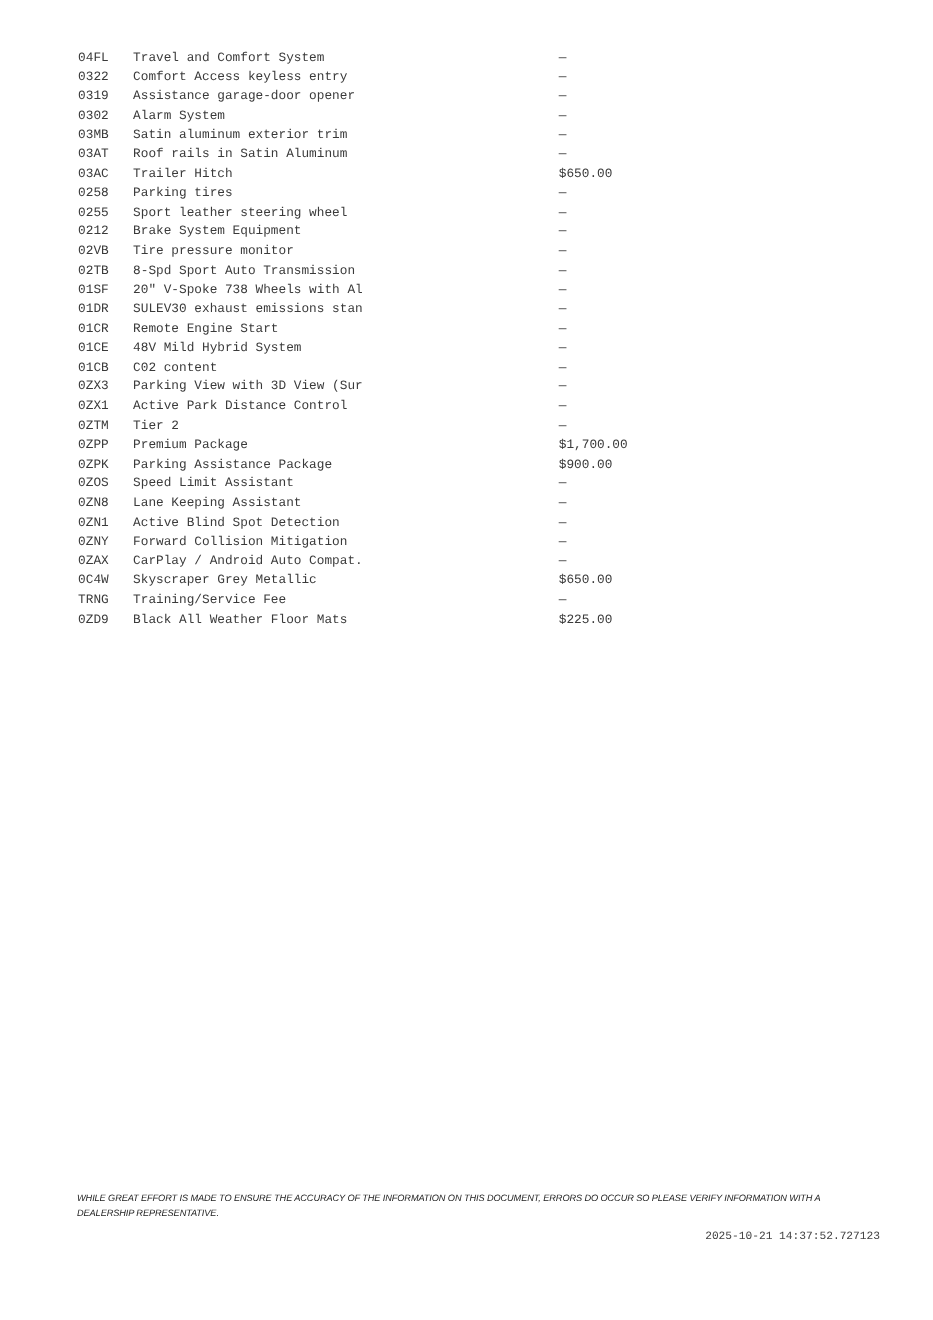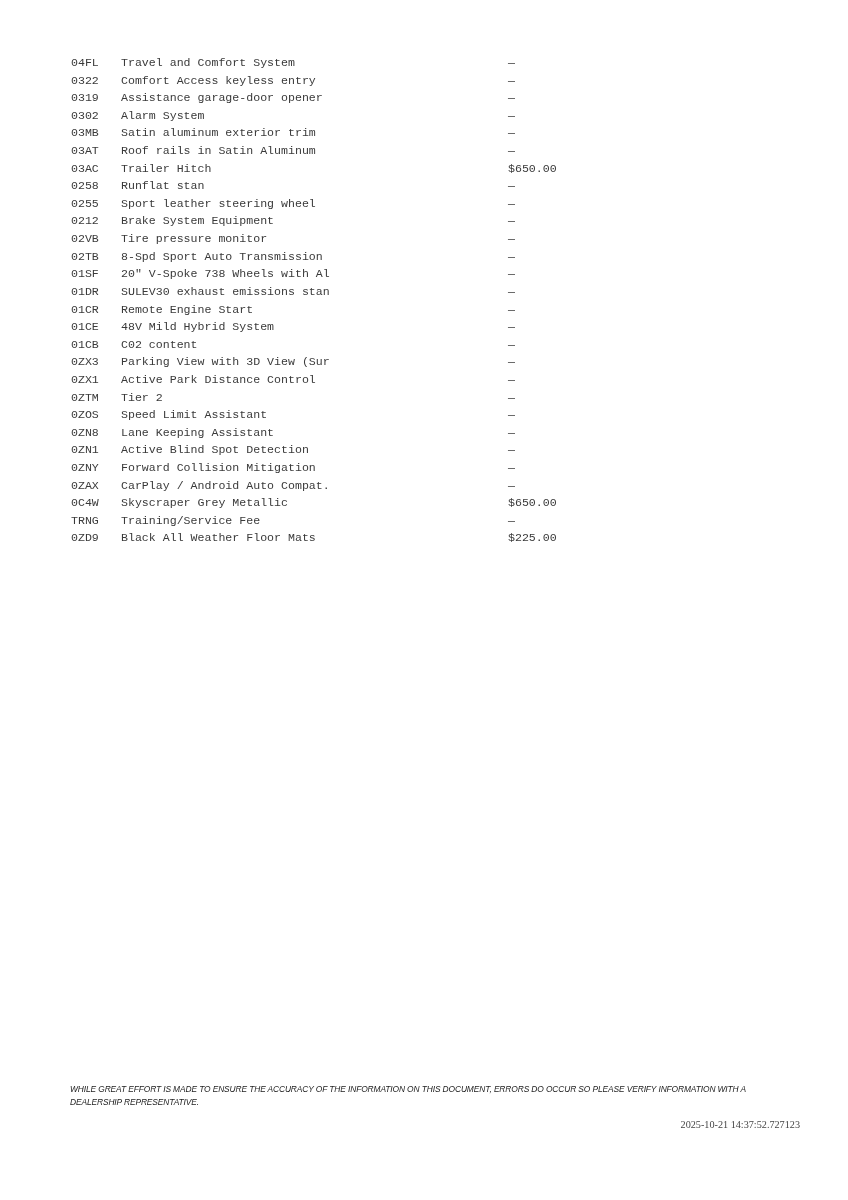--- a/index.html
+++ b/index.html
@@ -10,21 +10,21 @@
     body {
       width: 848px;
       height: 1200px;
       position: relative;
       overflow: hidden;
       color: #333333;
     }
     .sheet {
       position: absolute;
       left: 0;
-      top: 54px;
+      top: 44px;
       width: 848px;
     }
     .row {
       position: relative;
       height: 17.62px;
       font-family: "Liberation Mono", "DejaVu Sans Mono", monospace;
       font-size: 11.6px;
       line-height: 17.62px;
       white-space: pre;
       color: #3a3a3a;
@@ -55,49 +55,51 @@
       font-style: italic;
       font-size: 8.4px;
       line-height: 13px;
       color: #222222;
       letter-spacing: -0.1px;
     }
     .timestamp {
       position: absolute;
       right: 48px;
       top: 1119px;
-      font-family: Liberation Serif, serif;
+      font-family: Liberation Mono, monospace;
       font-size: 10.2px;
       color: #444444;
     }
   </style>
 </head>
 <body>
 
 <div class="sheet">
   <div class="row"><span class="code">04FL</span><span class="desc">Travel and Comfort System</span><span class="price">—</span></div>
   <div class="row"><span class="code">0322</span><span class="desc">Comfort Access keyless entry</span><span class="price">—</span></div>
   <div class="row"><span class="code">0319</span><span class="desc">Assistance garage-door opener</span><span class="price">—</span></div>
   <div class="row"><span class="code">0302</span><span class="desc">Alarm System</span><span class="price">—</span></div>
   <div class="row"><span class="code">03MB</span><span class="desc">Satin aluminum exterior trim</span><span class="price">—</span></div>
   <div class="row"><span class="code">03AT</span><span class="desc">Roof rails in Satin Aluminum</span><span class="price">—</span></div>
   <div class="row"><span class="code">03AC</span><span class="desc">Trailer Hitch</span><span class="price">$650.00</span></div>
-  <div class="row"><span class="code">0258</span><span class="desc">Runflat stan</span><span class="price">—</span></div>
+  <div class="row"><span class="code">0258</span><span class="desc">Parking tires</span><span class="price">—</span></div>
   <div class="row"><span class="code">0255</span><span class="desc">Sport leather steering wheel</span><span class="price">—</span></div>
   <div class="row"><span class="code">0212</span><span class="desc">Brake System Equipment</span><span class="price">—</span></div>
   <div class="row"><span class="code">02VB</span><span class="desc">Tire pressure monitor</span><span class="price">—</span></div>
   <div class="row"><span class="code">02TB</span><span class="desc">8-Spd Sport Auto Transmission</span><span class="price">—</span></div>
   <div class="row"><span class="code">01SF</span><span class="desc">20" V-Spoke 738 Wheels with Al</span><span class="price">—</span></div>
   <div class="row"><span class="code">01DR</span><span class="desc">SULEV30 exhaust emissions stan</span><span class="price">—</span></div>
   <div class="row"><span class="code">01CR</span><span class="desc">Remote Engine Start</span><span class="price">—</span></div>
   <div class="row"><span class="code">01CE</span><span class="desc">48V Mild Hybrid System</span><span class="price">—</span></div>
   <div class="row"><span class="code">01CB</span><span class="desc">C02 content</span><span class="price">—</span></div>
   <div class="row"><span class="code">0ZX3</span><span class="desc">Parking View with 3D View (Sur</span><span class="price">—</span></div>
   <div class="row"><span class="code">0ZX1</span><span class="desc">Active Park Distance Control</span><span class="price">—</span></div>
   <div class="row"><span class="code">0ZTM</span><span class="desc">Tier 2</span><span class="price">—</span></div>
+  <div class="row"><span class="code">0ZPP</span><span class="desc">Premium Package</span><span class="price">$1,700.00</span></div>
+  <div class="row"><span class="code">0ZPK</span><span class="desc">Parking Assistance Package</span><span class="price">$900.00</span></div>
   <div class="row"><span class="code">0ZOS</span><span class="desc">Speed Limit Assistant</span><span class="price">—</span></div>
   <div class="row"><span class="code">0ZN8</span><span class="desc">Lane Keeping Assistant</span><span class="price">—</span></div>
   <div class="row"><span class="code">0ZN1</span><span class="desc">Active Blind Spot Detection</span><span class="price">—</span></div>
   <div class="row"><span class="code">0ZNY</span><span class="desc">Forward Collision Mitigation</span><span class="price">—</span></div>
   <div class="row"><span class="code">0ZAX</span><span class="desc">CarPlay / Android Auto Compat.</span><span class="price">—</span></div>
   <div class="row"><span class="code">0C4W</span><span class="desc">Skyscraper Grey Metallic</span><span class="price">$650.00</span></div>
   <div class="row"><span class="code">TRNG</span><span class="desc">Training/Service Fee</span><span class="price">—</span></div>
   <div class="row"><span class="code">0ZD9</span><span class="desc">Black All Weather Floor Mats</span><span class="price">$225.00</span></div>
 </div>
 

